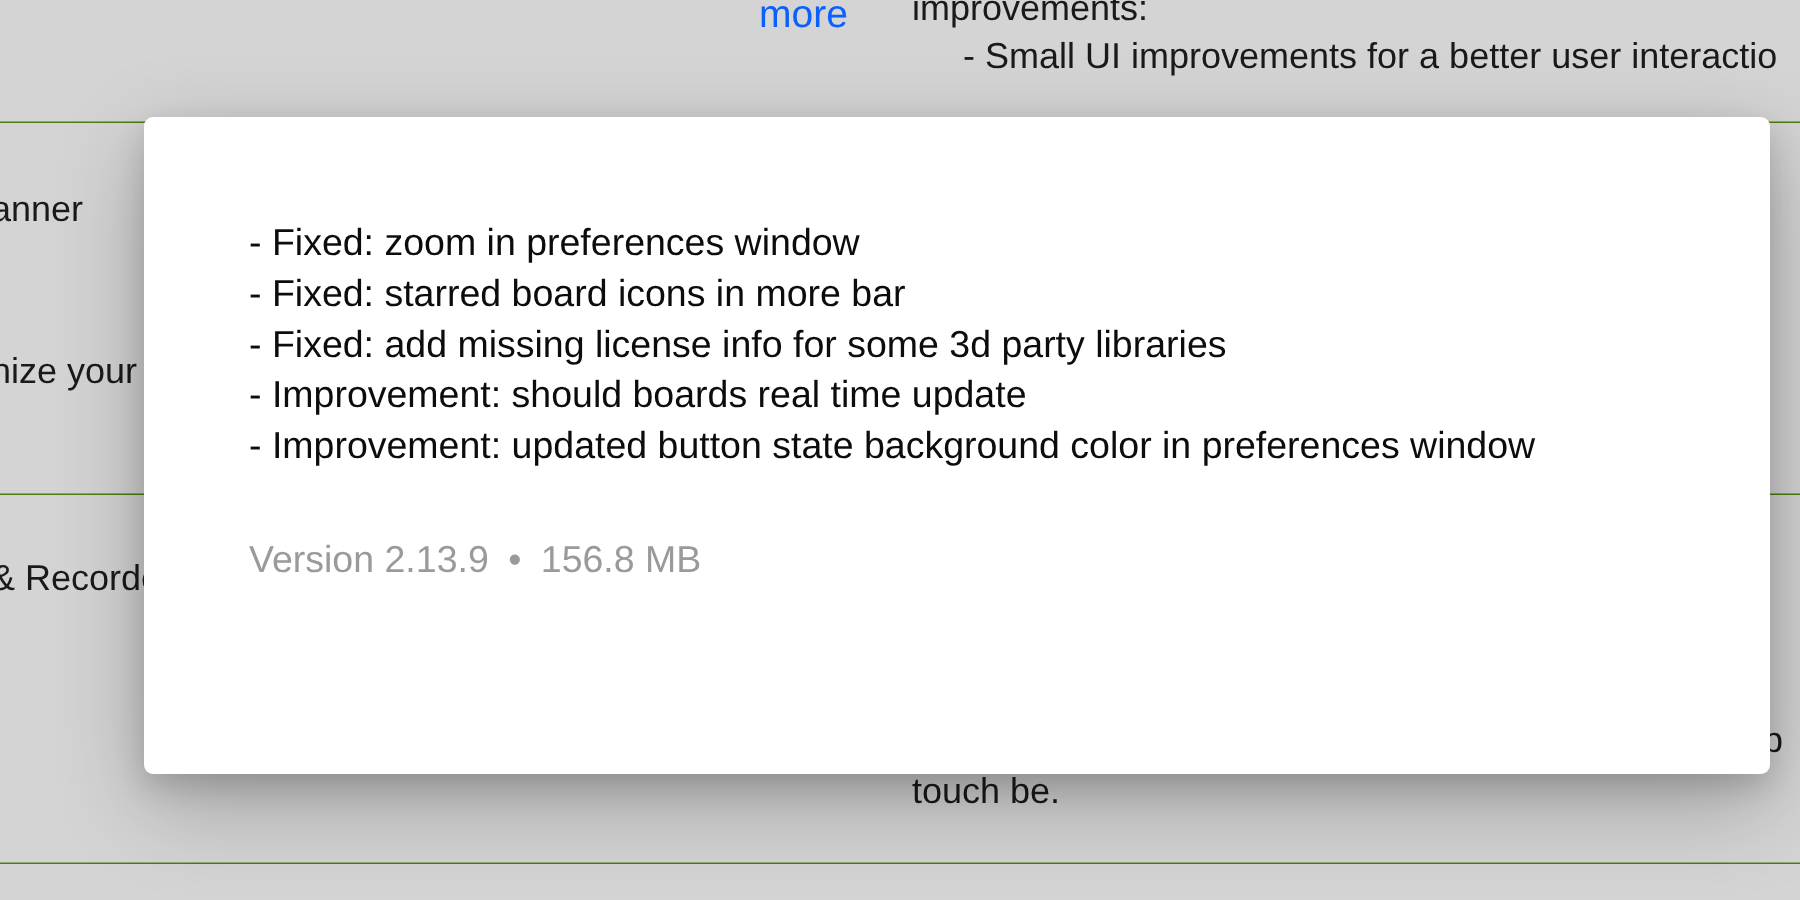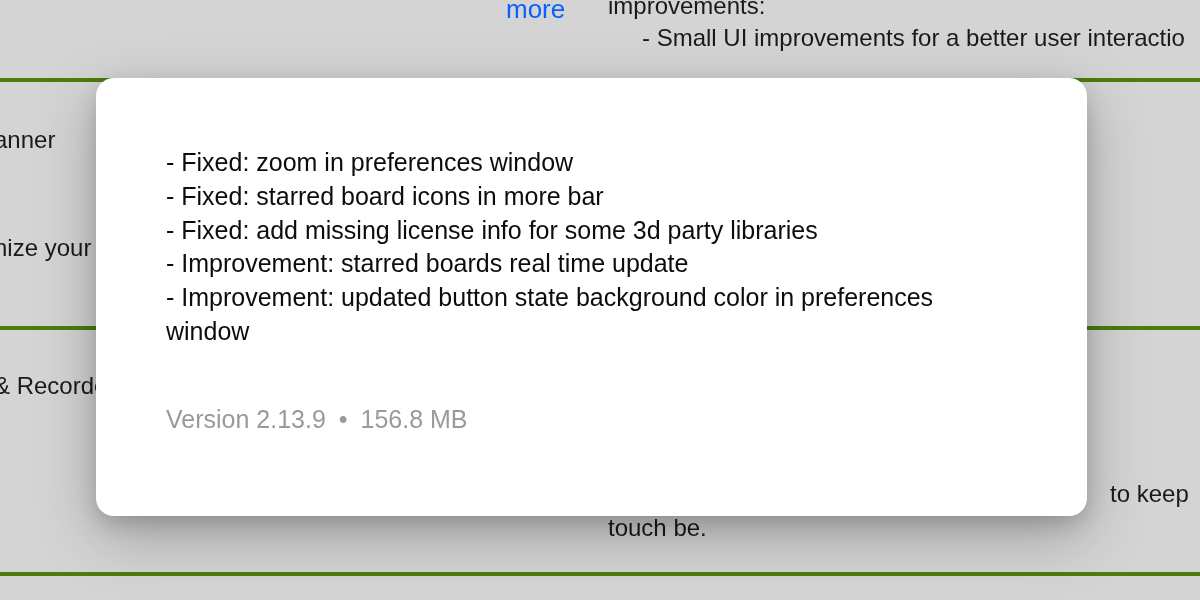--- a/index.html
+++ b/index.html
@@ -16,21 +16,21 @@
       position: relative;
     }
     .background {
       position: absolute;
       top: 0;
       left: 0;
       width: 1200px;
       height: 600px;
     }
     .bg-row {
-      border-bottom: 4px solid #4d7c0f;
+      border-bottom: 1px solid #4d7c0f;
       padding: 20px 0;
       position: relative;
     }
     .bg-row-1 {
       height: 82px;
     }
     .bg-row-2 {
       height: 248px;
       position: relative;
     }
@@ -64,38 +64,38 @@
       top: 24px;
       left: 608px;
       font-size: 24px;
       color: #1a1a1a;
       margin-left: 34px;
     }
     .popover {
       position: absolute;
       top: 78px;
       left: 96px;
-      width: 991px;
+      width: 1084px;
       height: 438px;
       background: #ffffff;
-      border-radius: 18px;
+      border-radius: 6px;
       box-shadow: 0 20px 60px rgba(0, 0, 0, 0.25), 0 8px 20px rgba(0, 0, 0, 0.15);
       padding: 68px 70px 50px 70px;
     }
     .release-notes {
       font-size: 25px;
       line-height: 1.35;
       color: #0c0c0c;
       font-weight: 400;
     }
     .release-line {
       display: block;
     }
     .version-line {
-      margin-top: 56px;
+      margin-top: 44px;
       font-size: 25px;
       color: #9a9a9a;
       font-weight: 400;
     }
     .dot-sep {
       margin: 0 6px;
     }
   </style>
 </head>
 <body>
@@ -115,21 +115,21 @@
     <span class="bg-text-right" style="top:150px; left:1110px; white-space:nowrap;">to keep</span>
     <span class="bg-text-right" style="top:184px; left:608px;">touch be.</span>
   </div>
 </div>
 
 <div class="popover">
   <div class="release-notes">
     <span class="release-line">- Fixed: zoom in preferences window</span>
     <span class="release-line">- Fixed: starred board icons in more bar</span>
     <span class="release-line">- Fixed: add missing license info for some 3d party libraries</span>
-    <span class="release-line">- Improvement: starred boards real time update</span>
+    <span class="release-line">- Improvement: should boards real time update</span>
     <span class="release-line">- Improvement: updated button state background color in preferences window</span>
   </div>
   <div class="version-line">
     <span>Version 2.13.9</span>
     <span class="dot-sep">•</span>
     <span>156.8 MB</span>
   </div>
 </div>
 
 </body></html>

